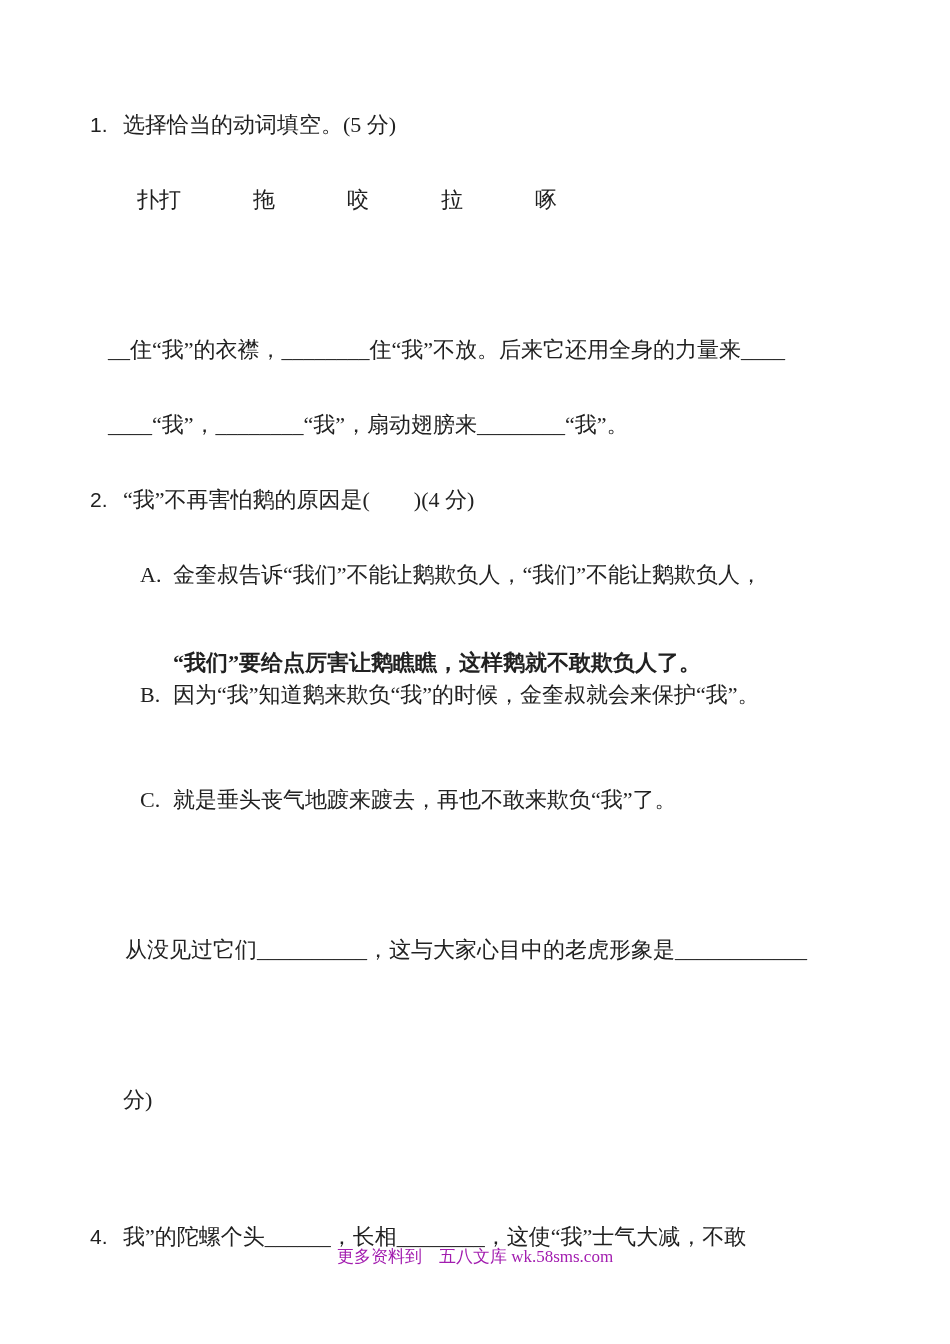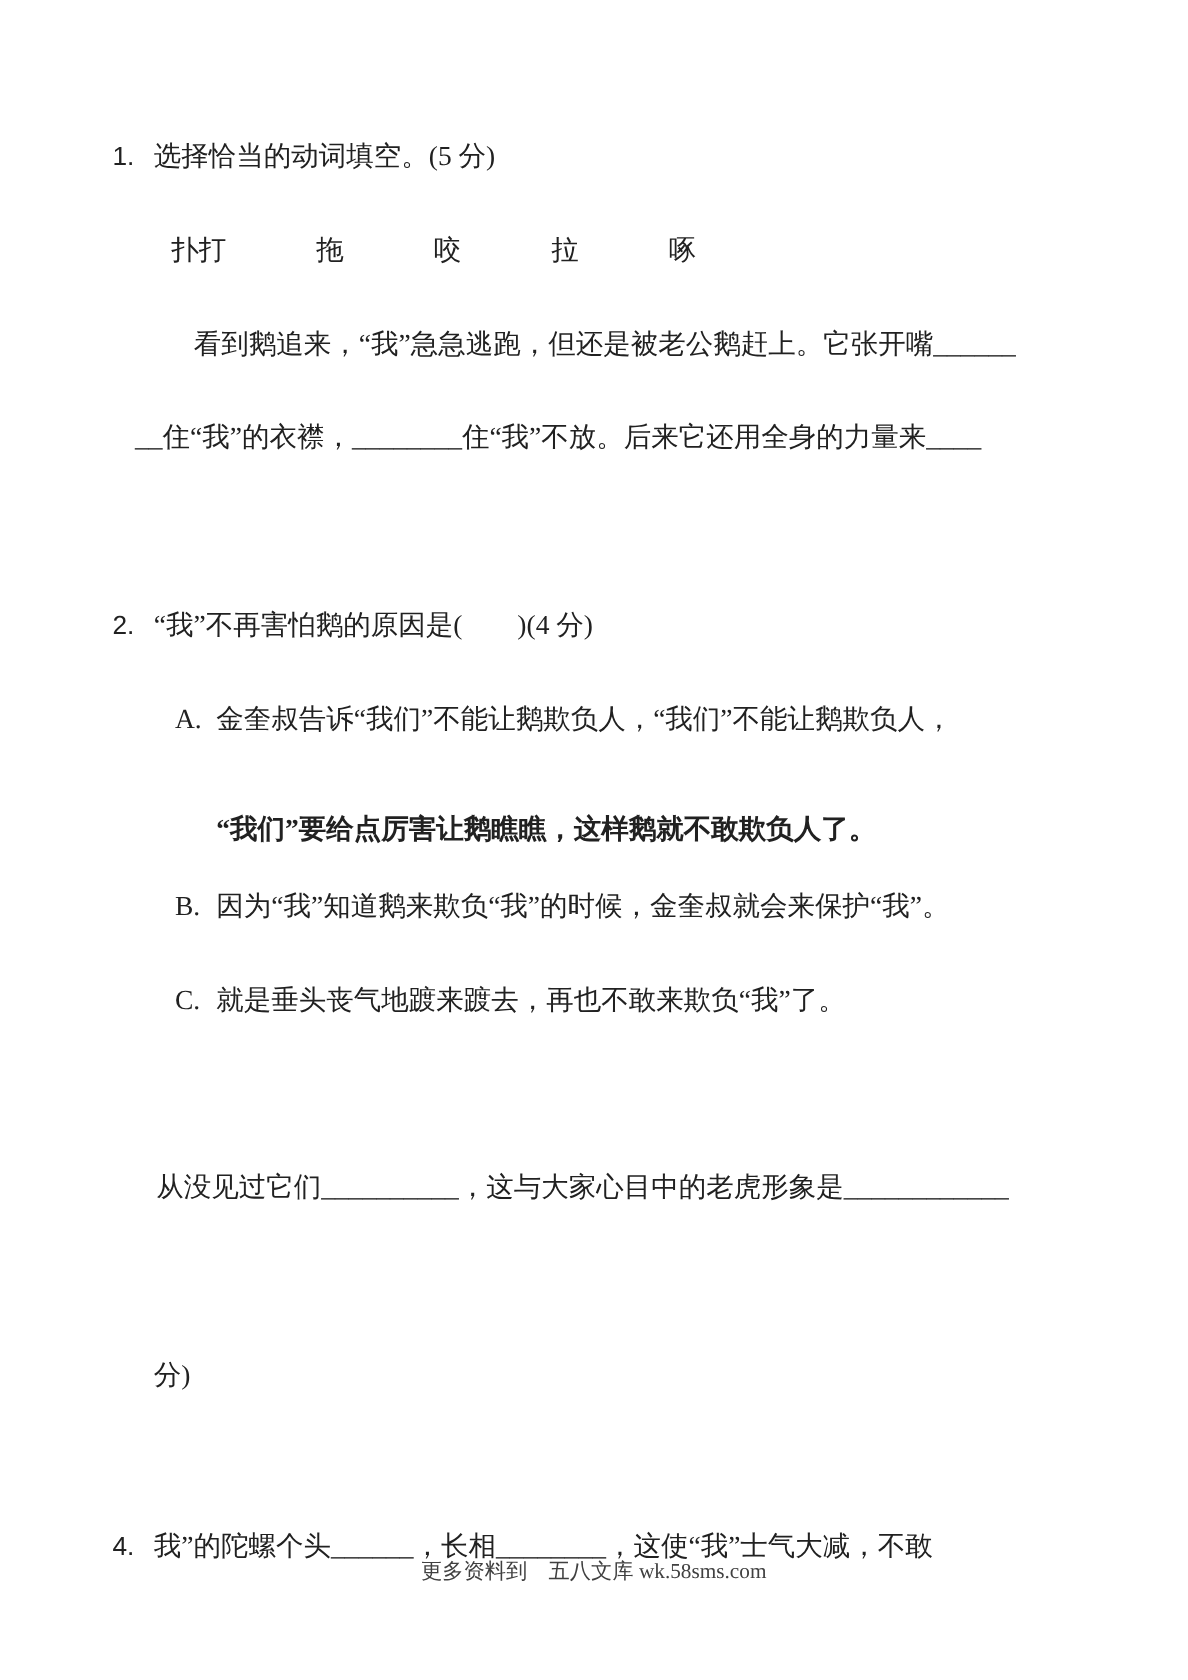--- a/index.html
+++ b/index.html
@@ -38,41 +38,41 @@
     font-family: "DejaVu Serif", serif;
   }
   .word:last-child { margin-right: 0; }
   .footer {
     position: absolute;
     top: 1241px;
     left: 0;
     width: 100%;
     text-align: center;
     font-size: 17px;
-    color: #404040;
+    color: #a21caf;
   }
 </style>
 </head>
 <body>
 
 <div class="page">
 
   <div class="line" style="top:106px; left:90px;"><span class="qnum">1.</span><span>选择恰当的动词填空。(5 分)</span></div>
 
   <div class="line" style="top:181px; left:137px;"><span class="word">扑打</span><span class="word">拖</span><span class="word">咬</span><span class="word">拉</span><span class="word">啄</span></div>
 
-  <div class="line" style="top:256px; left:155px;">看到鹅追来，“我”急急逃跑，但还是被老公鹅赶上。它张开嘴______</div>
   <div class="line" style="top:331px; left:108px;">__住“我”的衣襟，________住“我”不放。后来它还用全身的力量来____</div>
+  <div class="line" style="top:406px; left:108px;">____“我”，________“我”，扇动翅膀来________“我”。</div>
 
   <div class="line" style="top:481px; left:90px;"><span class="qnum">2.</span><span>“我”不再害怕鹅的原因是(　　)(4 分)</span></div>
 
   <div class="line" style="top:556px; left:140px;"><span class="opt-label">A.</span><span>金奎叔告诉“我们”不能让鹅欺负人，“我们”不能让鹅欺负人，</span></div>
   <div class="line" style="top:644px; left:173px;font-weight:bold;">“我们”要给点厉害让鹅瞧瞧，这样鹅就不敢欺负人了。</div>
 
-  <div class="line" style="top:706px; left:140px;"><span class="opt-label">B.</span><span>因为“我”知道鹅来欺负“我”的时候，金奎叔就会来保护“我”。</span></div>
+  <div class="line" style="top:676px; left:140px;"><span class="opt-label">B.</span><span>因为“我”知道鹅来欺负“我”的时候，金奎叔就会来保护“我”。</span></div>
 
   <div class="line" style="top:781px; left:140px;"><span class="opt-label">C.</span><span>就是垂头丧气地踱来踱去，再也不敢来欺负“我”了。</span></div>
 
   <div class="line" style="top:931px; left:125px;">从没见过它们__________，这与大家心目中的老虎形象是____________</div>
   <div class="line" style="top:1081px; left:123px;">分)</div>
 
   <div class="line" style="top:1218px; left:90px;"><span class="qnum">4.</span><span>我”的陀螺个头______，长相________，这使“我”士气大减，不敢</span></div>
 
   <div class="footer">更多资料到　五八文库 wk.58sms.com</div>
 

